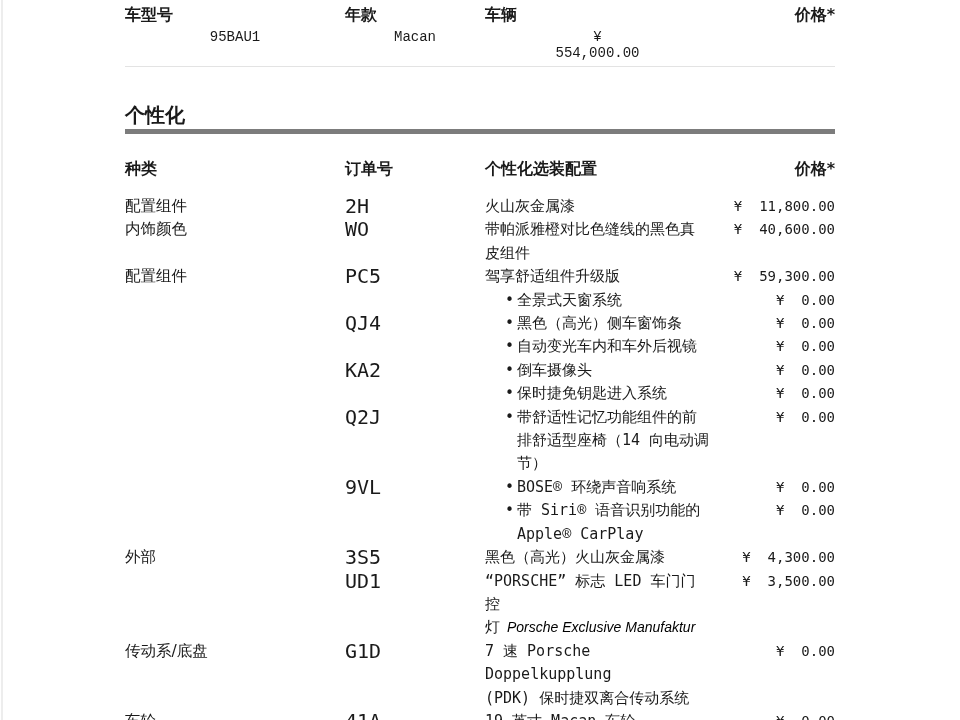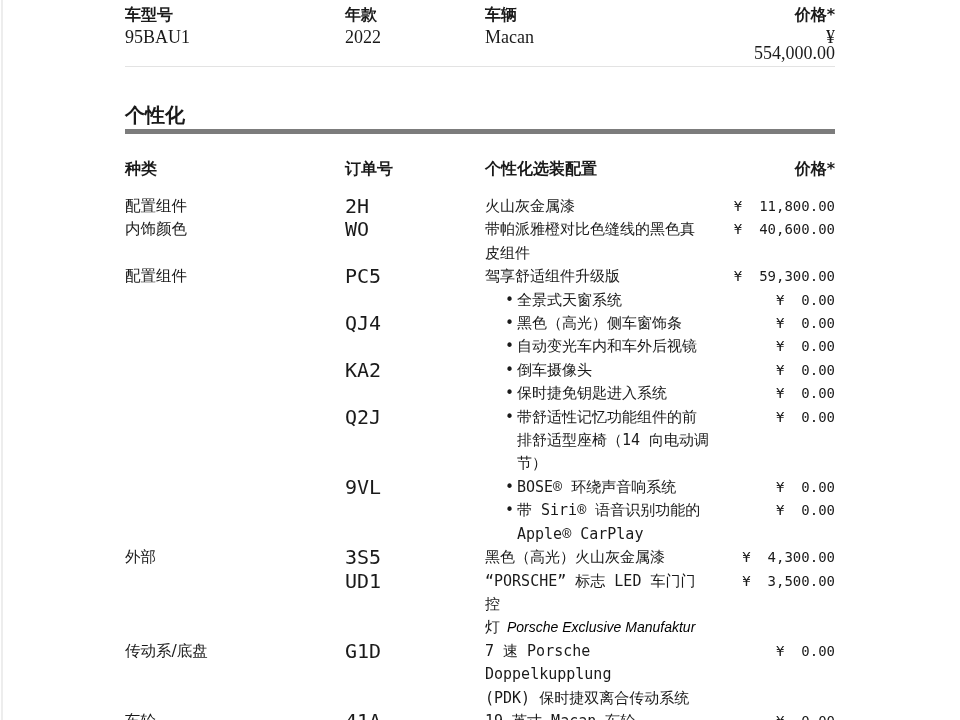--- a/index.html
+++ b/index.html
@@ -6,21 +6,21 @@
   html, body { width: 960px; height: 720px; overflow: hidden; background: #ffffff; }
   body { font-family: "DejaVu Sans", "Liberation Sans", sans-serif; color: #1a1a1a; }
   .page { position: relative; width: 804px; height: 720px; }
   .page-edge { position: absolute; left: 1px; top: 0; width: 2px; height: 100%; background: #ededed; }
   .content { margin-left: 125px; width: 710px; }
 
   .grid { display: grid; grid-template-columns: 220px 140px 225px 125px; }
 
   .hdr { font-weight: bold; font-size: 16px; line-height: 17px; }
   .right { text-align: right; }
-  .mono { font-family: Liberation Serif, serif; font-size: 18px; }
+  .mono { font-family: Liberation Mono, monospace; font-size: 14px; text-align: center; }
 
   .summary-hdr { padding-top: 6px; }
   .summary-val { margin-top: 6px; line-height: 16px; }
   .summary-val .line { display: block; }
 
   .thin-rule { margin-top: 5px; height: 1px; background: #e3e3e3; }
 
   .sec-title { margin-top: 40px; font-weight: bold; font-size: 20px; line-height: 16px; }
   .thick-rule { margin-top: 6px; height: 5px; background: #7c7c7c; }
 
@@ -48,21 +48,20 @@
   <div class="content">
 
     <div class="grid summary-hdr">
       <div class="hdr">车型号</div>
       <div class="hdr">年款</div>
       <div class="hdr">车辆</div>
       <div class="hdr right">价格*</div>
     </div>
     <div class="grid summary-val">
       <div class="mono">95BAU1</div>
-      <div class="mono">2022</div>
       <div class="mono">Macan</div>
       <div class="mono right">
         <span class="line">¥</span>
         <span class="line">554,000.00</span>
       </div>
     </div>
 
     <div class="thin-rule"></div>
 
     <div class="sec-title">个性化</div>

